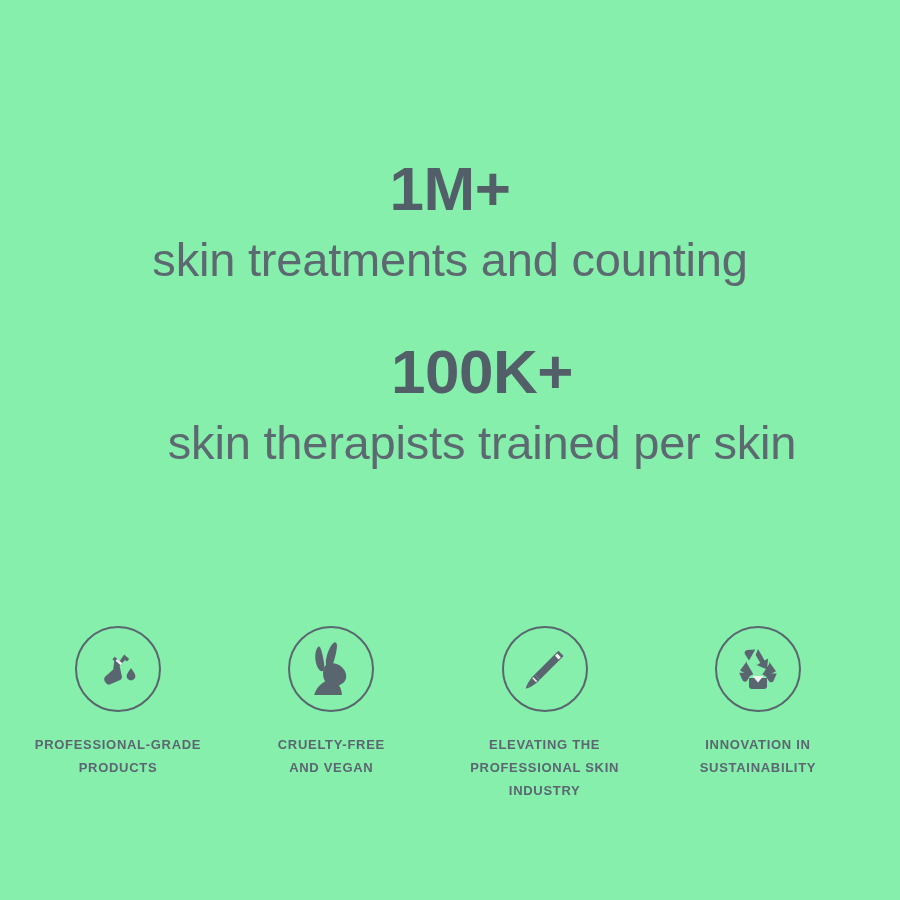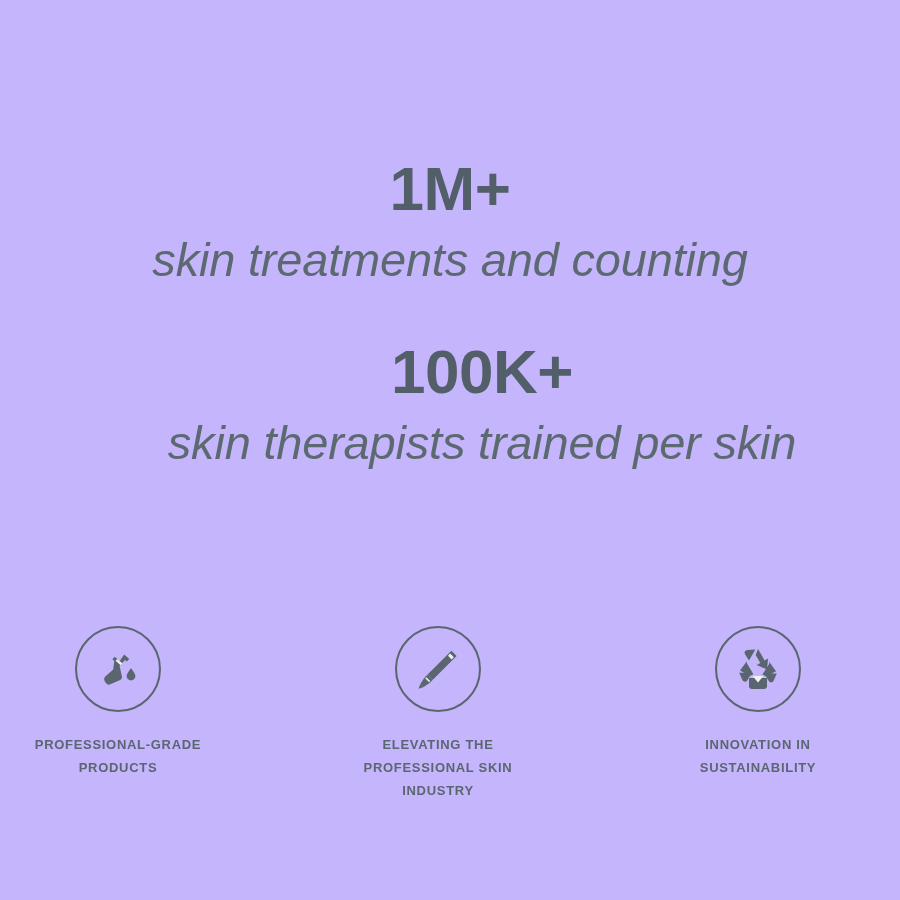--- a/index.html
+++ b/index.html
@@ -13,21 +13,21 @@
     background: #f1f1f1;
     font-family: "Liberation Sans", sans-serif;
     overflow: hidden;
     -webkit-font-smoothing: antialiased;
   }
 
   .panel {
     position: relative;
     width: 900px;
     height: 900px;
-    background: #c4b5fd;
+    background: #86efac;
     box-sizing: border-box;
   }
 
   
   .stats {
     position: absolute;
     left: 0;
     top: 0;
     width: 900px;
     padding-top: 158px;
@@ -57,21 +57,20 @@
 
   .stat-caption {
     display: block;
     font-family: "Liberation Sans", sans-serif;
     font-size: 47px;
     font-weight: 300;
     line-height: 1.12;
     color: #5d6970;
     margin: 0;
     letter-spacing: -0.2px;
-    font-style: italic;
   }
 
   
   .badges {
     position: absolute;
     left: 18px;
     top: 626px;
     width: 840px;
     display: flex;
     flex-direction: row;
@@ -160,20 +159,49 @@
             </g>
           </svg>
         </span>
       </div>
       <div class="badge-label">
         <span class="ln">PROFESSIONAL-GRADE</span>
         <span class="ln">PRODUCTS</span>
       </div>
     </div>
 
+    <div class="badge">
+      <div class="badge-circle">
+        <span>
+          <svg width="54" height="60" viewBox="0 0 54 60" aria-hidden="true">
+            <g fill="#5a666f">
+
+              <path d="M14.0 8.0 C11.0 11.5 10.4 19.0 12.6 26.0 C13.6 29.2 15.4 31.6 17.4 32.2
+                       C19.2 32.8 20.6 31.2 20.4 28.0 C20.1 22.4 18.4 13.4 16.6 9.4
+                       C16.0 8.0 14.9 7.0 14.0 8.0 Z"></path>
+
+              <path d="M30.2 3.4 C26.6 5.6 23.2 13.2 22.0 21.0 C21.5 24.4 22.0 27.6 23.6 28.9
+                       C25.2 30.2 27.1 29.0 28.4 26.1 C30.8 20.8 33.0 11.0 33.0 6.2
+                       C33.0 4.2 31.6 2.6 30.2 3.4 Z"></path>
+
+              <path d="M25.6 24.0 C33.6 23.2 41.6 28.6 42.2 36.6 C42.6 42.2 38.6 45.4 34.0 46.6
+                       C30.2 47.6 25.0 46.8 22.4 44.0 C19.0 40.4 18.2 33.8 20.0 29.2
+                       C21.0 26.4 23.0 24.3 25.6 24.0 Z"></path>
+
+              <path d="M25.0 41.0 C18.2 42.6 12.4 48.2 10.2 56.0 L38.0 56.0
+                       C38.0 52.0 36.0 47.0 33.6 44.2 C31.4 41.6 28.2 40.2 25.0 41.0 Z"></path>
+            </g>
+          </svg>
+        </span>
+      </div>
+      <div class="badge-label">
+        <span class="ln">CRUELTY-FREE</span>
+        <span class="ln">AND VEGAN</span>
+      </div>
+    </div>
 
     <div class="badge">
       <div class="badge-circle">
         <span>
           <svg width="50" height="50" viewBox="0 0 50 50" aria-hidden="true">
             <g fill="#5a666f">
 
               <path d="M38.4 6.8 L43.6 12.0 L19.8 35.8 L14.6 30.6 Z"></path>
 
               <path d="M37.2 9.6 L40.8 13.2 L38.6 15.4 L35.0 11.8 Z" fill="#f1f1f1"></path>

